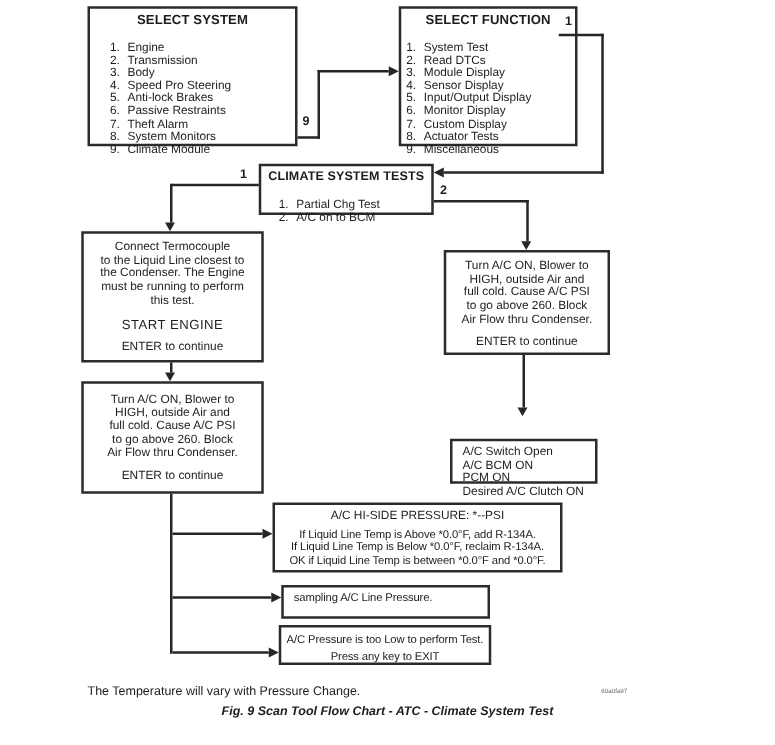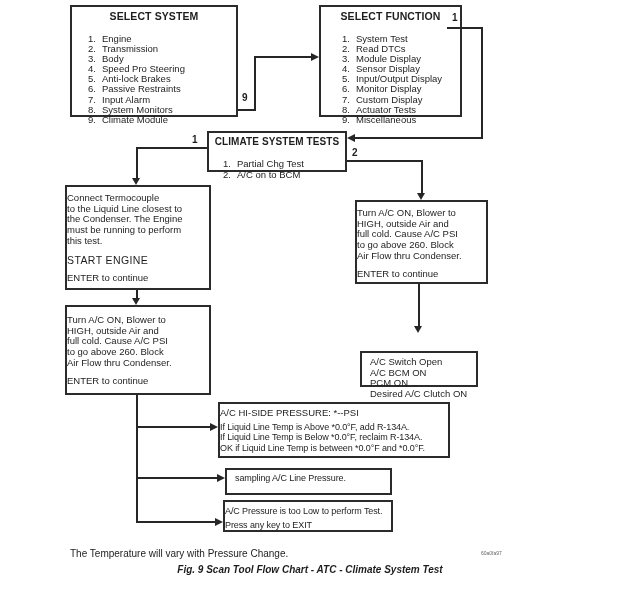--- a/index.html
+++ b/index.html
@@ -3,21 +3,21 @@
 <meta charset="utf-8">
 <style>
   html,body{margin:0;padding:0;background:#e8e8e8;}
   .page{position:relative;width:620px;height:596px;background:#ffffff;overflow:hidden;
         font-family:Liberation Sans, sans-serif;color:#1d1d1d;}
   .box{position:absolute;border:2px solid #2b2b2b;background:#ffffff;box-sizing:border-box;}
   .btitle{font-weight:bold;font-size:10.5px;text-align:center;padding-top:3px;letter-spacing:.1px;}
   .list{margin-top:12px;font-size:9.5px;line-height:10.1px;}
   .li{white-space:nowrap;}
   .n{display:inline-block;width:14px;}
-  .ctr{font-size:9.5px;line-height:10.7px;}
+  .ctr{text-align:center;font-size:9.5px;line-height:10.7px;}
   .leftal{font-size:9.5px;line-height:10.6px;padding:4px 0 0 8px;}
   .hl{position:absolute;height:2px;background:#262626;}
   .vl{position:absolute;width:2px;background:#262626;}
   .ar-right{position:absolute;width:0;height:0;border-top:4px solid transparent;
             border-bottom:4px solid transparent;border-left:8px solid #262626;}
   .ar-left{position:absolute;width:0;height:0;border-top:4px solid transparent;
            border-bottom:4px solid transparent;border-right:8px solid #262626;}
   .ar-down{position:absolute;width:0;height:0;border-left:4px solid transparent;
            border-right:4px solid transparent;border-top:7px solid #262626;}
   .clabel{position:absolute;font-weight:bold;font-size:10px;background:#fff;padding:0 1px;}
@@ -37,29 +37,29 @@
 
   <div class="box" style="left:70px;top:5px;width:168px;height:112px">
     <div class="btitle">SELECT SYSTEM</div>
     <div class="list" style="padding-left:16px">
       <div class="li"><span class="n">1.</span><span>Engine</span></div>
       <div class="li"><span class="n">2.</span><span>Transmission</span></div>
       <div class="li"><span class="n">3.</span><span>Body</span></div>
       <div class="li"><span class="n">4.</span><span>Speed Pro Steering</span></div>
       <div class="li"><span class="n">5.</span><span>Anti-lock Brakes</span></div>
       <div class="li"><span class="n">6.</span><span>Passive Restraints</span></div>
-      <div class="li"><span class="n">7.</span><span>Input Alarm</span></div>
+      <div class="li"><span class="n">7.</span><span>Theft Alarm</span></div>
       <div class="li"><span class="n">8.</span><span>System Monitors</span></div>
       <div class="li"><span class="n">9.</span><span>Climate Module</span></div>
     </div>
   </div>
 
   <div class="box" style="left:319px;top:5px;width:143px;height:112px">
     <div class="btitle">SELECT FUNCTION</div>
-    <div class="list" style="padding-left:21px">
+    <div class="list" style="padding-left:4px">
       <div class="li"><span class="n">1.</span><span>System Test</span></div>
       <div class="li"><span class="n">2.</span><span>Read DTCs</span></div>
       <div class="li"><span class="n">3.</span><span>Module Display</span></div>
       <div class="li"><span class="n">4.</span><span>Sensor Display</span></div>
       <div class="li"><span class="n">5.</span><span>Input/Output Display</span></div>
       <div class="li"><span class="n">6.</span><span>Monitor Display</span></div>
       <div class="li"><span class="n">7.</span><span>Custom Display</span></div>
       <div class="li"><span class="n">8.</span><span>Actuator Tests</span></div>
       <div class="li"><span class="n">9.</span><span>Miscellaneous</span></div>
     </div>

